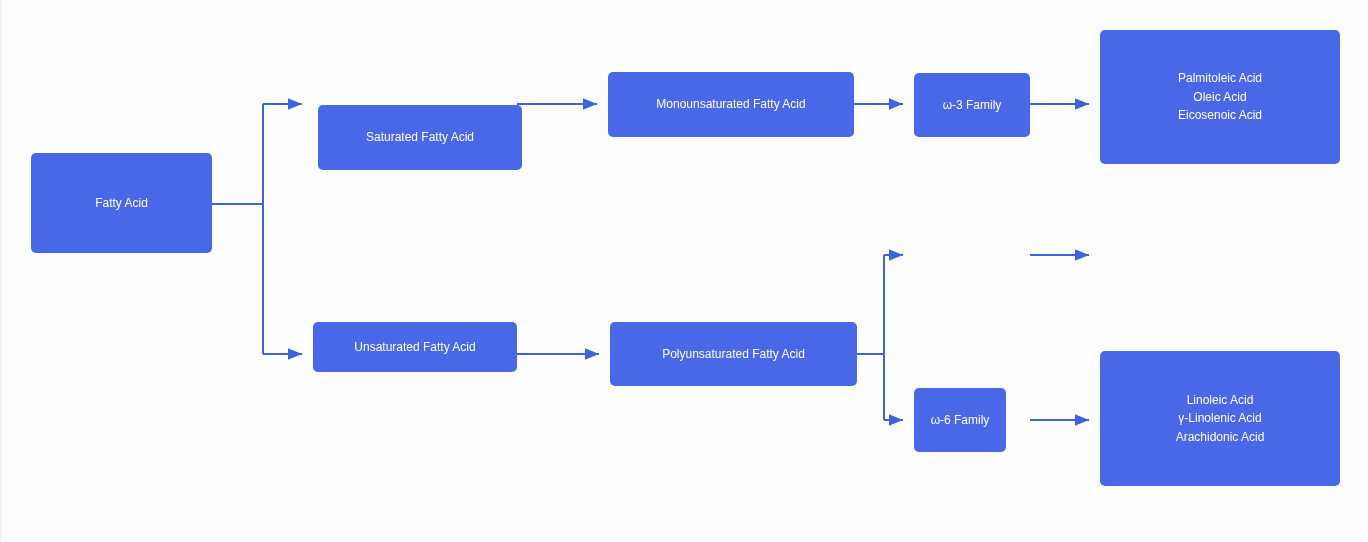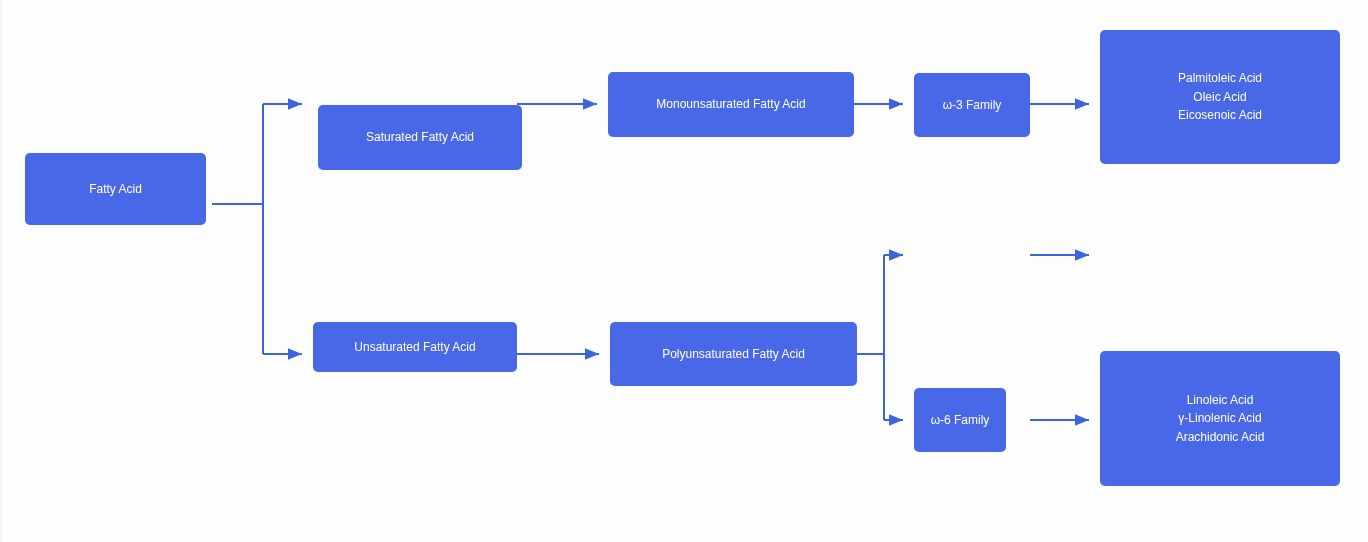--- a/index.html
+++ b/index.html
@@ -71,21 +71,21 @@
       <path d="M855,354 L882,354"></path>
       <path d="M882,255 L882,420"></path>
       <path d="M882,255 L901,255" marker-end="url(#arrowhead)"></path>
       <path d="M882,420 L901,420" marker-end="url(#arrowhead)"></path>
 
       <path d="M1028,255 L1087,255" marker-end="url(#arrowhead)"></path>
       <path d="M1028,420 L1087,420" marker-end="url(#arrowhead)"></path>
     </g>
   </svg>
 
-  <div class="node" style="left:23px; top:153px; width:181px; height:72px;">
+  <div class="node" style="left:29px; top:153px; width:181px; height:100px;">
     <span class="lines">Fatty Acid</span>
   </div>
 
   <div class="node" style="left:316px; top:72px; width:204px; height:65px;margin-top:33px;">
     <span class="lines">Saturated Fatty Acid</span>
   </div>
 
   <div class="node" style="left:311px; top:322px; width:204px; height:50px;">
     <span class="lines">Unsaturated Fatty Acid</span>
   </div>

